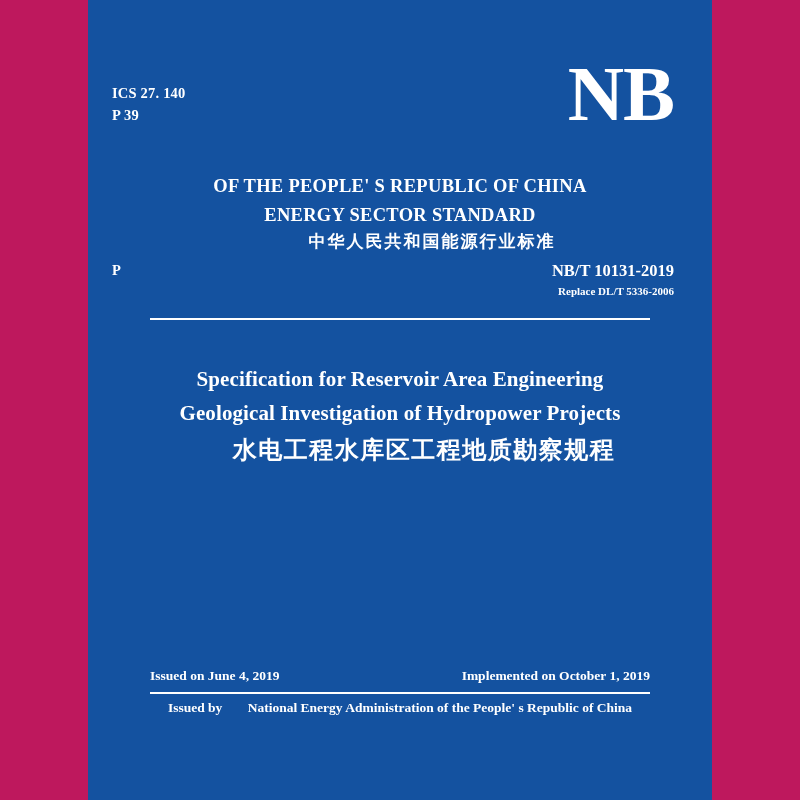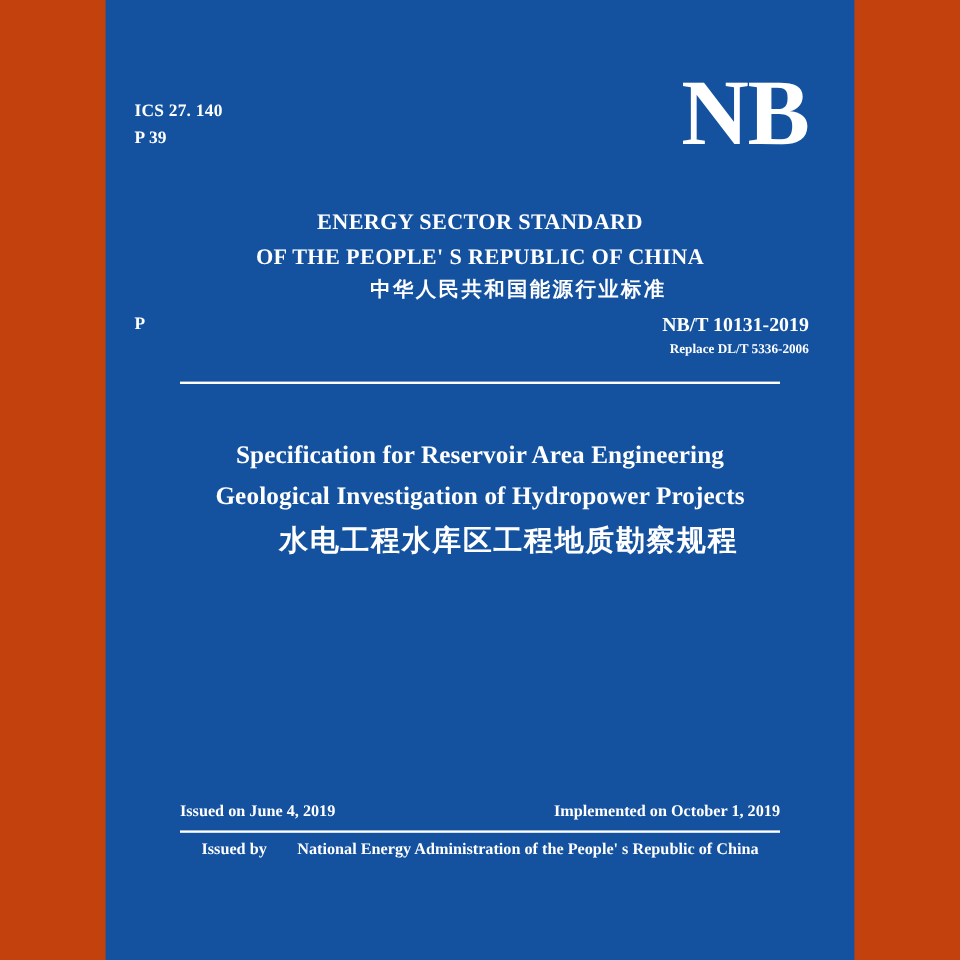--- a/index.html
+++ b/index.html
@@ -9,21 +9,21 @@
     height: 800px;
     background: #ffffff;
   }
   body {
     font-family: "Liberation Serif", serif;
   }
   .page {
     position: relative;
     width: 800px;
     height: 800px;
-    background: #c2410c;
+    background: #be185d;
     overflow: hidden;
   }
   .cover {
     position: absolute;
     left: 88px;
     top: 0;
     width: 624px;
     height: 800px;
     background: #1452a0;
     color: #ffffff;
@@ -162,22 +162,22 @@
   <div class="cover">
 
     <div class="ics-block" style="left:24px;">
       <div>ICS 27. 140</div>
       <div>P 39</div>
     </div>
 
     <div class="nb-logo">NB</div>
 
     <div class="std-title">
+      <div>OF THE PEOPLE' S REPUBLIC OF CHINA</div>
       <div>ENERGY SECTOR STANDARD</div>
-      <div>OF THE PEOPLE' S REPUBLIC OF CHINA</div>
     </div>
 
     <div class="std-title-cn">中华人民共和国能源行业标准</div>
 
     <div class="p-mark" style="left:24px;">P</div>
 
     <div class="std-number">NB/T 10131-2019</div>
     <div class="std-replace">Replace DL/T 5336-2006</div>
 
     <div class="rule rule-top"></div>

